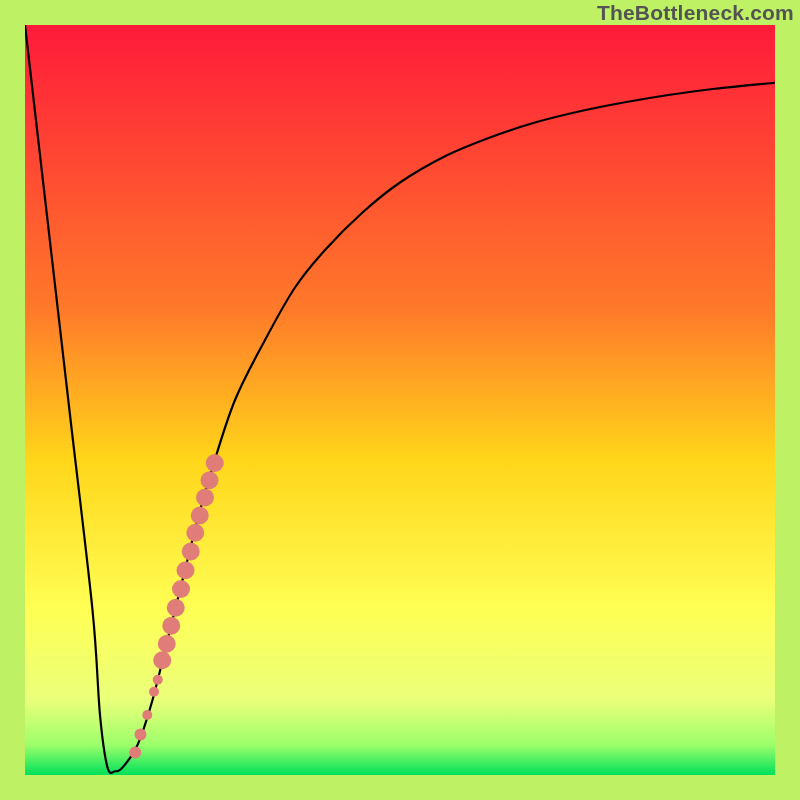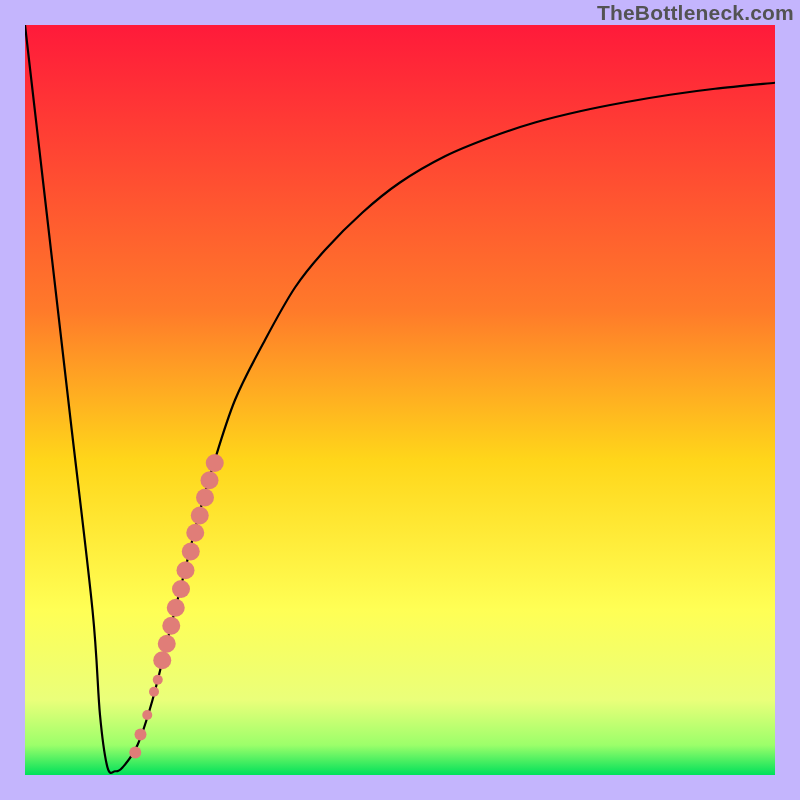--- a/index.html
+++ b/index.html
@@ -10,21 +10,21 @@
     overflow: hidden;
     background: #000;
     font-family: Arial, Helvetica, sans-serif;
   }
   .frame {
     position: absolute;
     left: 0;
     top: 0;
     width: 800px;
     height: 800px;
-    background: #c4b5fd;
+    background: #bef264;
   }
   .plot-area {
     position: absolute;
     left: 25px;
     top: 25px;
     width: 750px;
     height: 750px;
     overflow: hidden;
   }
   .watermark {

